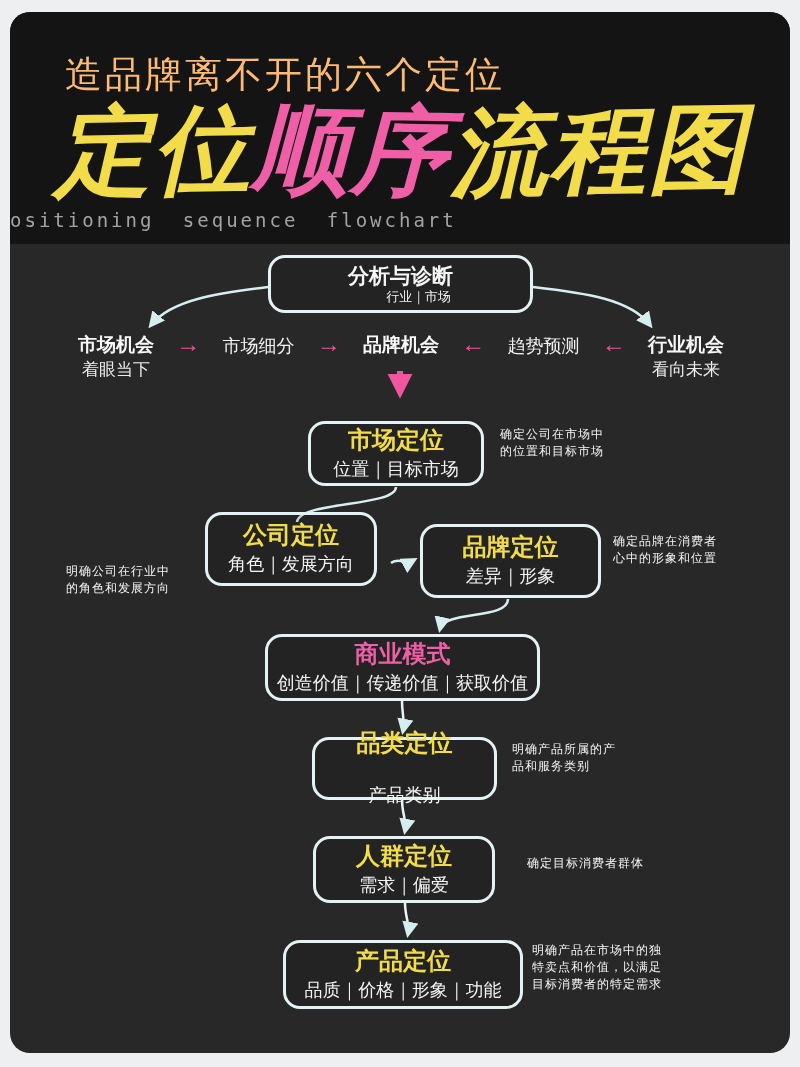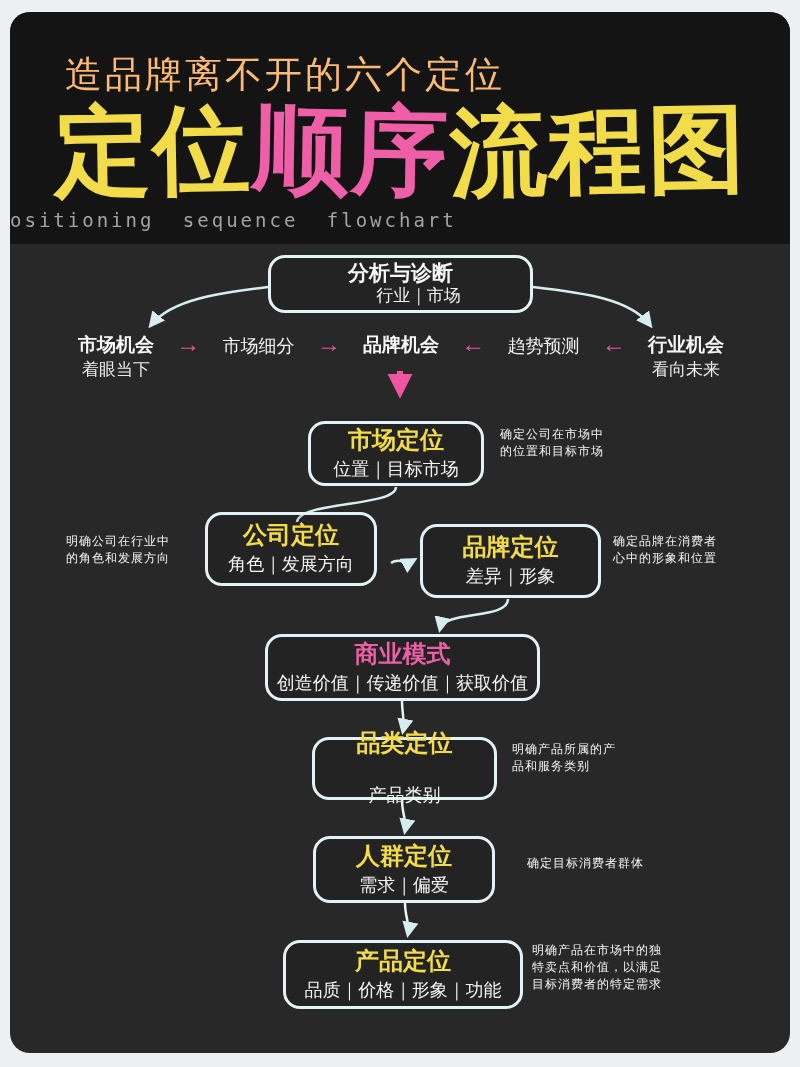--- a/index.html
+++ b/index.html
@@ -5,21 +5,21 @@
   html,body{margin:0;padding:0;width:800px;height:1067px;overflow:hidden;
     background:#edeff1;font-family:"Liberation Sans",sans-serif;}
   .page{position:relative;width:800px;height:1067px;background:#edeff1;}
   .card{position:absolute;left:10px;top:12px;width:780px;height:1041px;
     background:#282828;border-radius:20px;overflow:hidden;}
   .header-band{position:absolute;left:0;top:0;width:100%;height:232px;background:#141414;}
 
   .kicker{position:absolute;left:55px;top:38px;color:#fdba74;font-size:37px;
     letter-spacing:3px;font-weight:400;}
   .main-title{position:absolute;left:0;top:86px;width:780px;text-align:center;
-    font-size:97px;font-weight:900;letter-spacing:2px;line-height:1.1;}
+    font-size:97px;font-weight:900;letter-spacing:2px;line-height:1.1;font-style:italic;}
   .seg-yellow{color:#f2dc4a;display:inline-block;transform:rotate(-1deg);}
   .seg-pink{color:#ee5fa8;display:inline-block;transform:rotate(1deg);}
   .en-sub{position:absolute;left:0;top:197px;width:732px;
     color:#a3a3a3;font-family:"DejaVu Sans Mono",monospace;font-size:19px;
     letter-spacing:3px;word-spacing:14px;}
 
   .node{position:absolute;border:3px solid #e3f3f5;border-radius:17px;
     display:flex;flex-direction:column;justify-content:center;align-items:center;
     text-align:left;box-sizing:border-box;padding:4px 6px;background:rgba(0,0,0,0.12);}
   .node-title{font-weight:800;font-size:24px;color:#f2dc4a;line-height:1.2;}
@@ -67,21 +67,21 @@
     <path d="M 396 487 C 396 507, 299 501, 297 522" fill="none" stroke="#d6eef0" stroke-width="2.5"></path>
     <path d="M 391 563 C 399 557, 405 565, 414 560" fill="none" stroke="#d6eef0" stroke-width="2.5" marker-end="url(#ah-cyan)"></path>
     <path d="M 508 599 C 508 620, 444 610, 440 629" fill="none" stroke="#d6eef0" stroke-width="2.5" marker-end="url(#ah-cyan)"></path>
     <path d="M 402 701 C 402 714, 405 721, 403 731" fill="none" stroke="#e8f4f5" stroke-width="2.5" marker-end="url(#ah-cyan)"></path>
     <path d="M 402 800 C 402 814, 407 821, 405 831" fill="none" stroke="#e8f4f5" stroke-width="2.5" marker-end="url(#ah-cyan)"></path>
     <path d="M 405 903 C 405 917, 410 924, 408 934" fill="none" stroke="#e8f4f5" stroke-width="2.5" marker-end="url(#ah-cyan)"></path>
   </svg>
 
   <div class="node" style="left:268px;top:255px;width:265px;height:58px;">
     <div class="node-title white">分析与诊断</div>
-    <div class="node-sub" style="font-size:17px;margin-top:0;margin-left:36px;">行业｜市场</div>
+    <div class="node-sub" style="font-size:13px;margin-top:0;margin-left:36px;">行业｜市场</div>
   </div>
 
   <div class="row2">
     <div class="blk">
       <div class="t">市场机会</div>
       <div class="s">着眼当下</div>
     </div>
     <div class="arrow">→</div>
     <div class="blk plain">市场细分</div>
     <div class="arrow">→</div>
@@ -99,21 +99,21 @@
     <div class="node-title">市场定位</div>
     <div class="node-sub">位置｜目标市场</div>
   </div>
   <div class="note" style="left:500px;top:426px;">确定公司在市场中
 的位置和目标市场</div>
 
   <div class="node" style="left:205px;top:512px;width:172px;height:74px;">
     <div class="node-title">公司定位</div>
     <div class="node-sub">角色｜发展方向</div>
   </div>
-  <div class="note" style="left:66px;top:533px;">明确公司在行业中
+  <div class="note" style="left:66px;top:563px;">明确公司在行业中
 的角色和发展方向</div>
 
   <div class="node" style="left:420px;top:524px;width:181px;height:74px;">
     <div class="node-title">品牌定位</div>
     <div class="node-sub">差异｜形象</div>
   </div>
   <div class="note" style="left:613px;top:533px;">确定品牌在消费者
 心中的形象和位置</div>
 
   <div class="node" style="left:265px;top:634px;width:275px;height:67px;">

